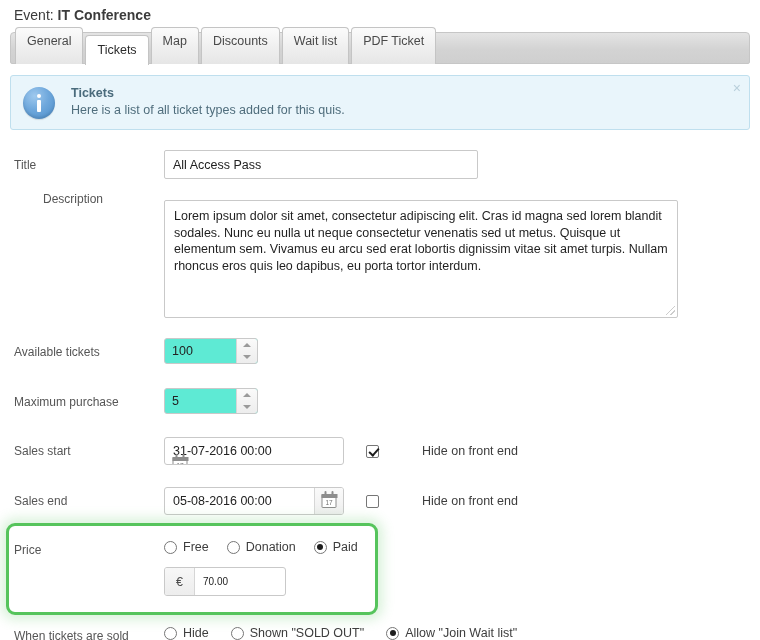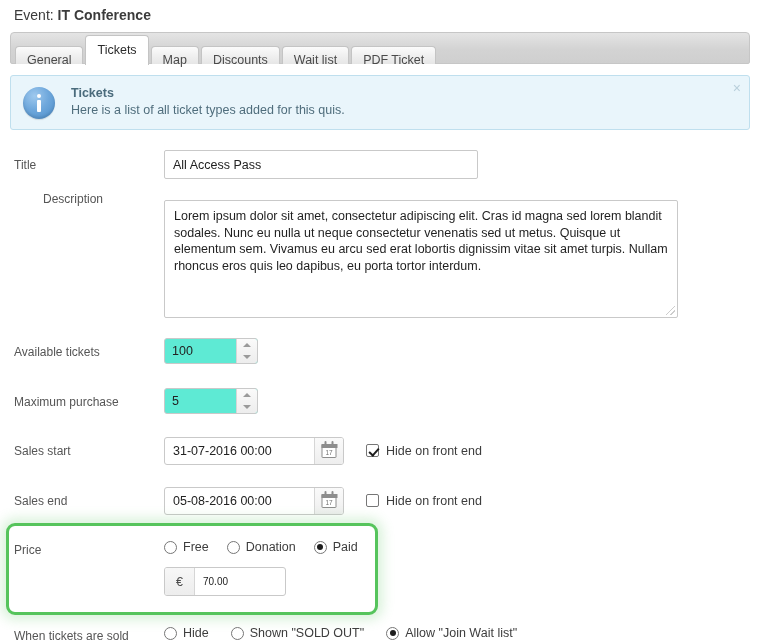--- a/index.html
+++ b/index.html
@@ -38,21 +38,21 @@
     height: 32px;
     box-sizing: border-box;
     background: linear-gradient(to bottom, #e4e4e4 0%, #d3d3d3 55%, #cfcfcf 100%);
     border: 1px solid #c6c6c6;
     border-radius: 4px 4px 2px 2px;
     display: flex;
     align-items: flex-end;
     padding: 4px 0 0 4px;
   }
   .tab {
-    height: 18px;
+    height: 37px;
     line-height: 27px;
     padding: 0 11px;
     margin-right: 2px;
     box-sizing: border-box;
     font-size: 12.5px;
     color: #4a4a4a;
     border: 1px solid #c4c4c4;
     border-bottom: none;
     border-radius: 4px 4px 0 0;
     background: linear-gradient(to bottom, #fbfbfb 0%, #f0f0f0 50%, #e6e6e6 100%);
@@ -290,22 +290,24 @@
     background: #8d8d8d;
     border-radius: 1px;
   }
   .cal-ring-l { left: 2px; }
   .cal-ring-r { right: 2px; }
 
   
   .chk-row {
     position: absolute;
     display: flex;
+    align-items: center;
     white-space: nowrap;
     cursor: pointer;
+    gap: 36px;
   }
   .chk-box {
     width: 13px; height: 13px;
     box-sizing: border-box;
     border: 1px solid #767676;
     border-radius: 2px;
     background: #ffffff;
     position: relative;
     margin-right: 7px;
     flex: none;
@@ -466,21 +468,21 @@
 <div class="field-label" style="top:395px;">Maximum purchase</div>
 <div class="spinner-wrap" style="left:164px; top:388px; width:94px;">
   <input value="5" style="">
   <div class="spinner-btns">
     <div class="spin-up"></div>
     <div class="spin-down"></div>
   </div>
 </div>
 
 <div class="field-label" style="top:444px;">Sales start</div>
-<div class="date-wrap" style="left:164px; top:437px; width:180px;">
+<div class="date-wrap" style="left:164px; top:437px; width:180px;flex-direction:column;">
   <input value="31-07-2016 00:00" style="">
   <div class="cal-btn">
     <div class="cal-glyph">
       <div class="cal-ring-l"></div>
       <div class="cal-ring-r"></div>
       <div class="cal-day">17</div>
     </div>
   </div>
 </div>
 <div class="chk-row" style="left:366px; top:444px;">

